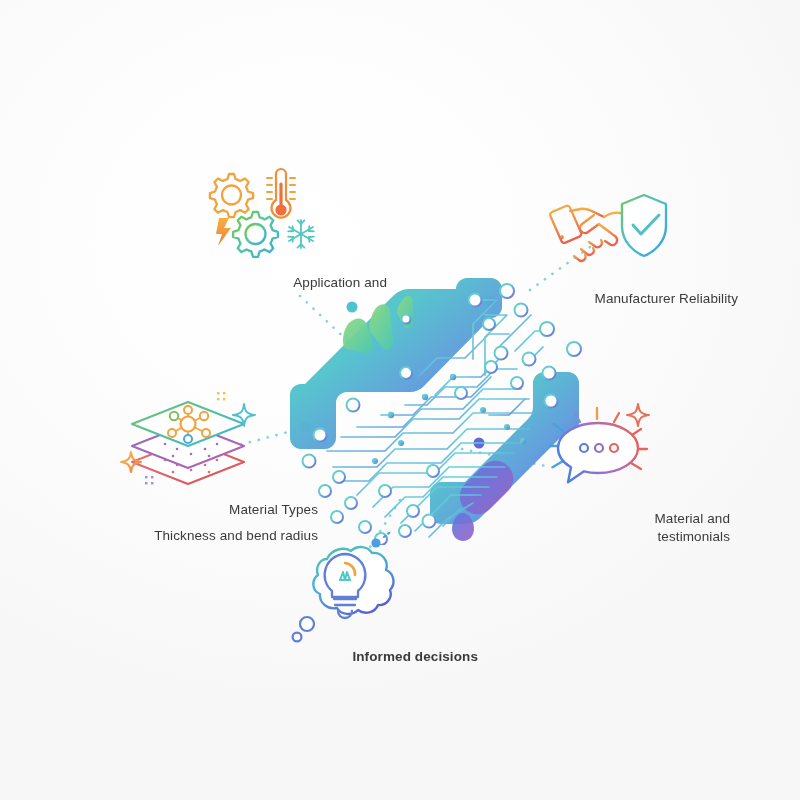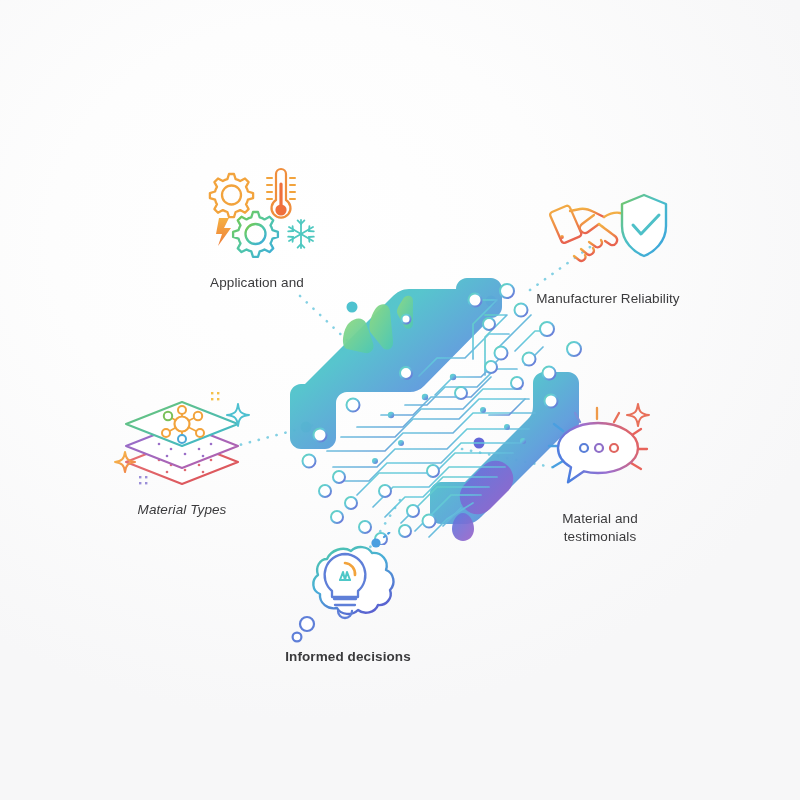--- a/index.html
+++ b/index.html
@@ -12,42 +12,42 @@
   }
   #stage {
     position: relative;
     width: 800px;
     height: 800px;
     background:
       radial-gradient(ellipse 70% 60% at 38% 30%, #ffffff 0%, #fdfdfd 45%, #f7f7f8 100%);
   }
   .node {
     position: absolute;
-    text-align: center;
+    text-align: right;
     width: 260px;
   }
   .node .label {
     color: #3a3a3c;
     font-size: 13.5px;
     line-height: 18px;
     letter-spacing: 0.1px;
     white-space: nowrap;
   }
   .node .label .l2 { display: block; }
   .icon-wrap {
     display: flex;
     align-items: center;
     justify-content: center;
     height: 112px;
   }
 
   
   #node-application  { left: 127px; top: 162px; }
   #node-manufacturer { left: 478px; top: 178px; }
-  #node-material     { left:  52px; top: 385px; font-style: italic; }
+  #node-material     { left:  58px; top: 385px; }
   #node-reviews      { left: 470px; top: 398px; }
   #node-informed     { left: 218px; top: 536px; font-weight: bold; }
 
   #node-material .label.wide { line-height: 26px; }
 
   
   .connector {
     position: absolute;
     left: 0; top: 0;
     width: 800px; height: 800px;
@@ -409,20 +409,21 @@
             <rect x="32" y="96" width="2.4" height="2.4"></rect>
               <rect x="38" y="96" width="2.4" height="2.4"></rect>
             <rect x="32" y="102" width="2.4" height="2.4"></rect>
               <rect x="38" y="102" width="2.4" height="2.4"></rect>
           </g>
         </g>
       </svg>
     </div>
     <div class="label wide">
       <span>Material Types</span>
+      <span class="l2">Thickness and bend radius</span>
     </div>
   </div>
 
   <div class="node" id="node-reviews">
     <div class="icon-wrap">
       <svg width="130" height="110" viewBox="0 0 130 110">
         <defs>
           <linearGradient id="gBubble" x1="0%" y1="60%" x2="100%" y2="20%">
             <stop offset="0%" stop-color="#4a7fe0"></stop>
               <stop offset="45%" stop-color="#9b6fd0"></stop>

